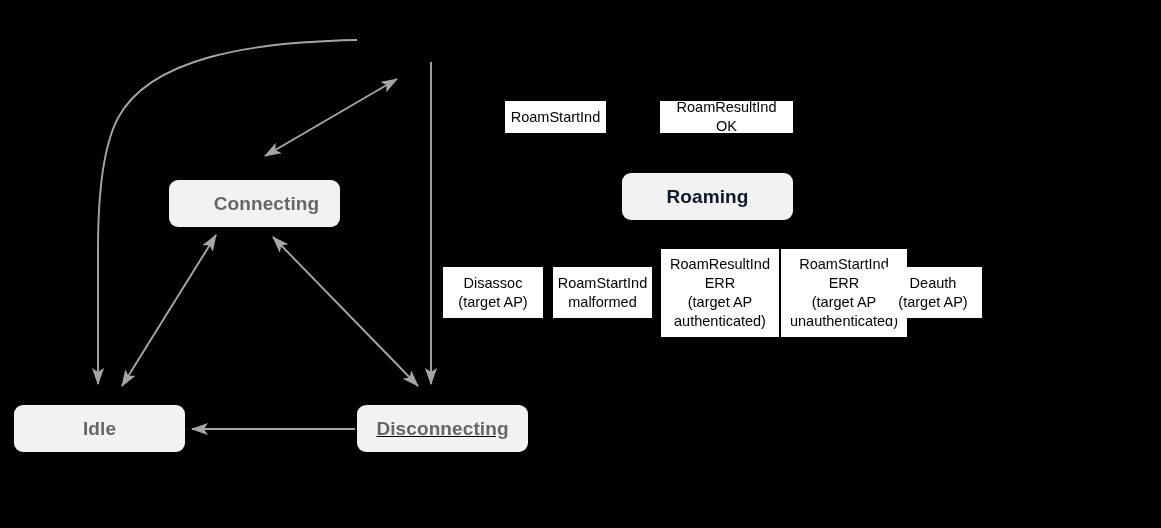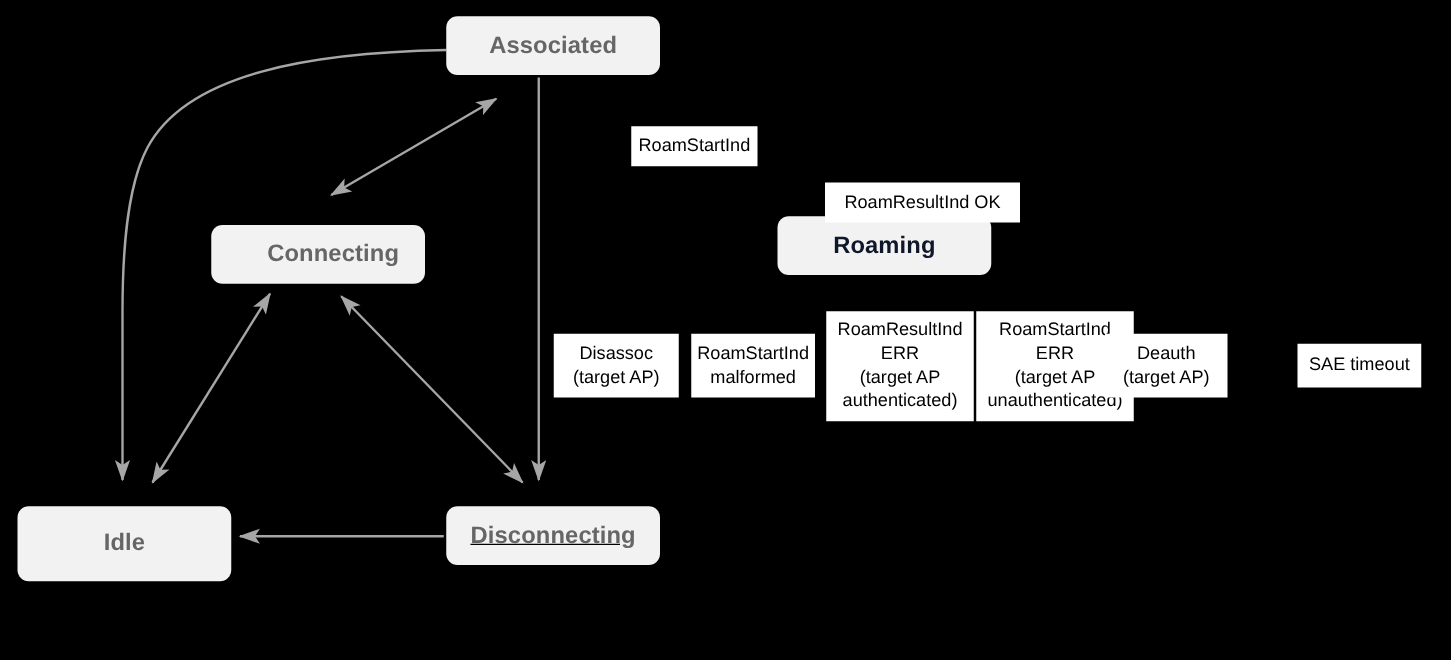--- a/index.html
+++ b/index.html
@@ -79,45 +79,42 @@
 
     <path d="M 265,156 L 397,79" fill="none" stroke="#a6a6a6" stroke-width="1.9" marker-start="url(#ah-start)" marker-end="url(#ah-end)"></path>
 
     <path d="M 122,386 L 216,235" fill="none" stroke="#a6a6a6" stroke-width="1.9" marker-start="url(#ah-start)" marker-end="url(#ah-end)"></path>
 
     <path d="M 273,237 L 418,386" fill="none" stroke="#a6a6a6" stroke-width="1.9" marker-start="url(#ah-start)" marker-end="url(#ah-end)"></path>
 
     <path d="M 355,429 L 192,429" fill="none" stroke="#a6a6a6" stroke-width="1.9" marker-end="url(#ah-end)"></path>
   </svg>
 
-  <div class="state-node" style="left:357px; top:13px; width:171px; height:47px;">
-    <span class="state-label">Associated</span>
-  </div>
 
   <div class="state-node" style="left:169px; top:180px; width:171px; height:47px;padding-left:24px;">
     <span class="state-label">Connecting</span>
   </div>
 
   <div class="state-node" style="left:622px; top:173px; width:171px; height:47px;">
     <span class="state-label dark">Roaming</span>
   </div>
 
-  <div class="state-node" style="left:14px; top:405px; width:171px; height:60px;">
+  <div class="state-node" style="left:14px; top:405px; width:171px; height:47px;">
     <span class="state-label">Idle</span>
   </div>
 
   <div class="state-node" style="left:357px; top:405px; width:171px; height:47px;text-decoration:underline;">
     <span class="state-label">Disconnecting</span>
   </div>
 
   <div class="event-box" style="left:505px; top:101px; width:101px; height:32px;">
     <span class="event-label">RoamStartInd</span>
   </div>
 
-  <div class="event-box" style="left:660px; top:101px; width:156px; height:32px;margin-top:45px;">
+  <div class="event-box" style="left:660px; top:101px; width:133px; height:32px;">
     <span class="event-label">RoamResultInd OK</span>
   </div>
 
   <div class="event-box" style="left:443px; top:267px; width:100px; height:51px;justify-content:center;">
     <span class="event-label">Disassoc<br>(target AP)</span>
   </div>
 
   <div class="event-box" style="left:553px; top:267px; width:99px; height:51px;">
     <span class="event-label">RoamStartInd<br>malformed</span>
   </div>
@@ -127,17 +124,14 @@
   </div>
 
   <div class="event-box" style="left:781px; top:249px; width:126px; height:88px;">
     <span class="event-label">RoamStartInd<br>ERR<br>(target AP<br>unauthenticated)</span>
   </div>
 
   <div class="event-box" style="left:884px; top:267px; width:98px; height:51px;">
     <span class="event-label">Deauth<br>(target AP)</span>
   </div>
 
-  <div class="event-box" style="left:1038px; top:275px; width:99px; height:35px;">
-    <span class="event-label">SAE timeout</span>
-  </div>
 
 </div>
 
 </body></html>

